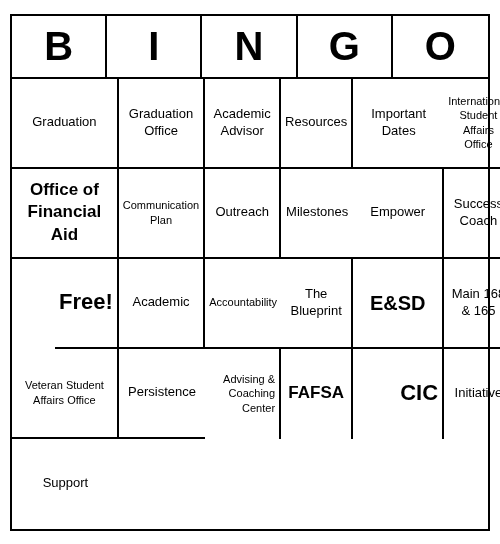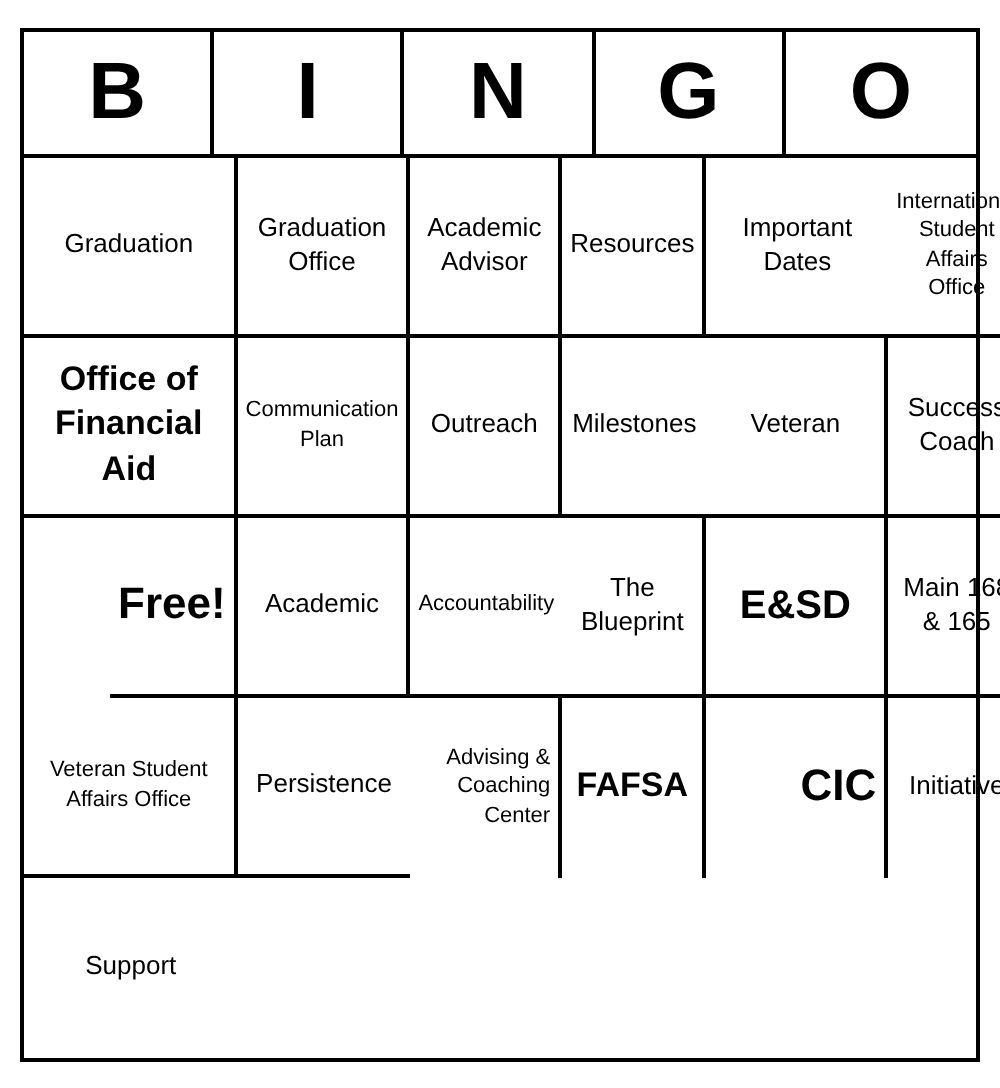--- a/index.html
+++ b/index.html
@@ -104,21 +104,21 @@
   <div class="bingo-cell">Graduation</div>
       <div class="bingo-cell">Graduation Office</div>
       <div class="bingo-cell">Academic Advisor</div>
       <div class="bingo-cell">Resources</div>
       <div class="bingo-cell">Important Dates</div>
       <div class="bingo-cell small-text">International Student Affairs Office</div>
       <div class="bingo-cell medium-text">Office of Financial Aid</div>
       <div class="bingo-cell small-text">Communication Plan</div>
       <div class="bingo-cell">Outreach</div>
       <div class="bingo-cell">Milestones</div>
-      <div class="bingo-cell">Veteran</div>
+      <div class="bingo-cell">Empower</div>
       <div class="bingo-cell">Success Coach</div>
       <div class="bingo-cell free">Free!</div>
       <div class="bingo-cell">Academic</div>
       <div class="bingo-cell small-text">Accountability</div>
       <div class="bingo-cell">The Blueprint</div>
       <div class="bingo-cell large-text">E&amp;SD</div>
       <div class="bingo-cell">Main 168 &amp; 165</div>
       <div class="bingo-cell small-text">Veteran Student Affairs Office</div>
       <div class="bingo-cell">Persistence</div>
       <div class="bingo-cell small-text">Advising &amp; Coaching Center</div>

